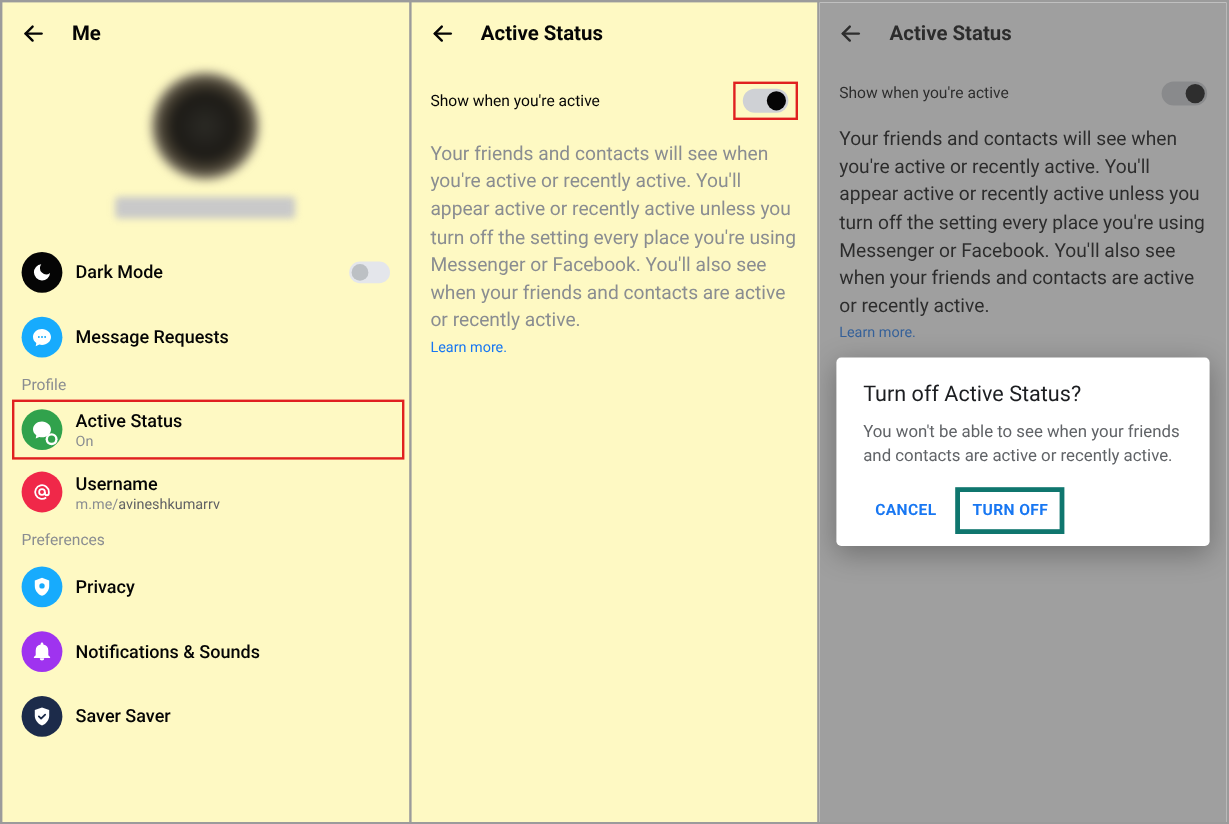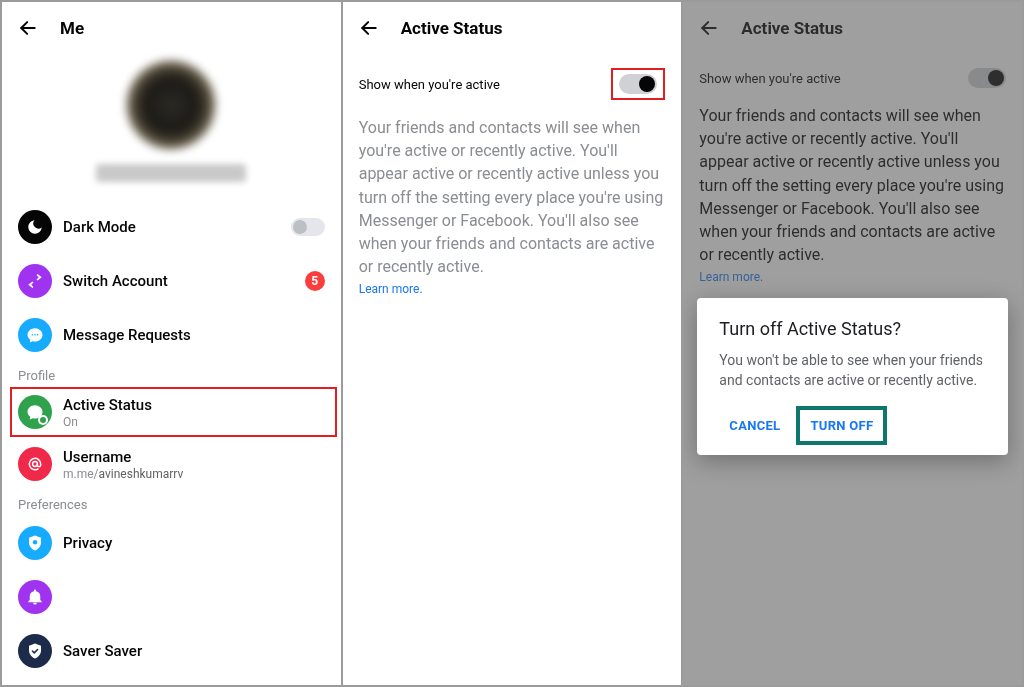--- a/index.html
+++ b/index.html
@@ -12,21 +12,21 @@
   }
   .container {
     display: flex;
     width: 1024px;
     height: 687px;
     background: #9b9b9b;
     padding: 2px;
     gap: 2px;
   }
   .panel {
-    background: #ffffff;
+    background: #fef9c3;
     flex: 1;
     position: relative;
     overflow: hidden;
   }
   .header {
     display: flex;
     align-items: center;
     height: 52px;
     padding: 0 16px;
     gap: 22px;
@@ -203,31 +203,20 @@
           </svg>
       </div>
       <div class="item-texts">
           <span class="item-label">Dark Mode</span>
         </div>
       <div class="toggle">
           <div class="knob"></div>
         </div>
     </div>
 
-    <div class="list-item">
-      <div class="icon-circle" style="background:#9f33ef">
-        <svg viewBox="0 0 24 24" fill="#fff">
-            <path d="M7 7h10l-3-3 1.4-1.4L21 7l-5.6 4.4L14 10l3-3H7zM17 17H7l3 3-1.4 1.4L3 17l5.6-4.4L10 14l-3 3h10z"></path>
-          </svg>
-      </div>
-      <div class="item-texts">
-          <span class="item-label">Switch Account</span>
-        </div>
-      <div class="badge">5</div>
-    </div>
 
     <div class="list-item">
       <div class="icon-circle" style="background:#17abfd">
         <svg viewBox="0 0 24 24" fill="#fff">
             <path d="M12 3C6.5 3 2 6.9 2 11.7c0 2.7 1.4 5.1 3.7 6.7L5 22l4-1.8c1 .2 2 .4 3 .4 5.5 0 10-3.9 10-8.7S17.5 3 12 3z"></path>
             <circle cx="8.5" cy="11.7" r="1.1" fill="#17abfd"></circle>
             <circle cx="12" cy="11.7" r="1.1" fill="#17abfd"></circle>
             <circle cx="15.5" cy="11.7" r="1.1" fill="#17abfd"></circle>
           </svg>
       </div>
@@ -277,20 +266,23 @@
           <span class="item-label">Privacy</span>
         </div>
     </div>
 
     <div class="list-item">
       <div class="icon-circle" style="background:#9f33ef">
         <svg viewBox="0 0 24 24" fill="#fff">
             <path d="M12 22a2.5 2.5 0 0 0 2.5-2.5h-5A2.5 2.5 0 0 0 12 22zm7-6v-5a7 7 0 0 0-5.5-6.8V3.5a1.5 1.5 0 0 0-3 0v.7A7 7 0 0 0 5 11v5l-2 2v1h18v-1l-2-2z"></path>
           </svg>
       </div>
+      <div class="item-texts">
+          <span class="item-label">Notifications &amp; Sounds</span>
+        </div>
     </div>
 
     <div class="list-item">
       <div class="icon-circle" style="background:#1c2b4a">
         <svg viewBox="0 0 24 24" fill="#fff">
             <path d="M12 2l8 3v6c0 5-3.4 9.4-8 11-4.6-1.6-8-6-8-11V5l8-3z"></path>
             <path d="M8.5 12l2.5 2.5L15.5 10" stroke="#1c2b4a" stroke-width="2" fill="none" stroke-linecap="round" stroke-linejoin="round"></path>
           </svg>
       </div>
       <div class="item-texts">

